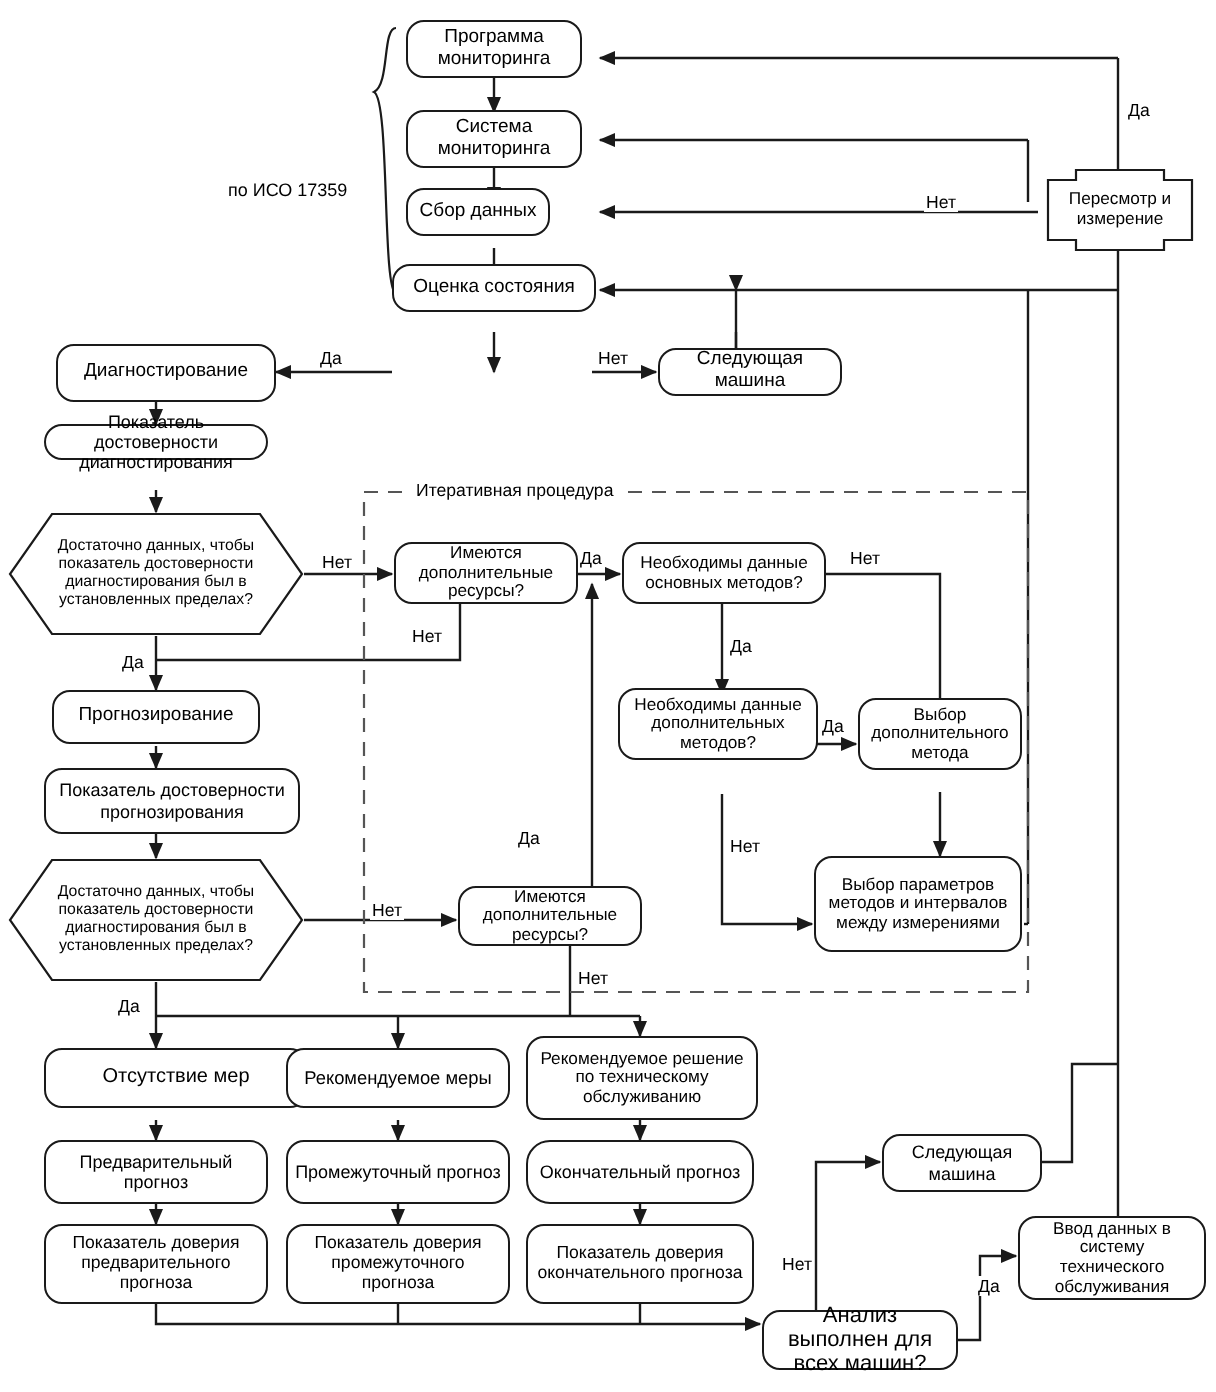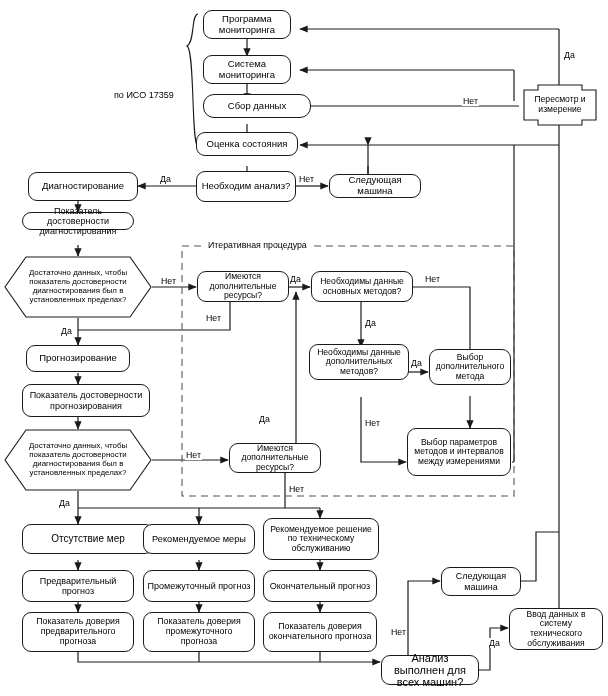--- a/index.html
+++ b/index.html
@@ -129,31 +129,28 @@
   </svg>
 
   <div class="node rbox" style="left:203px;top:10px;width:88px;height:29px;font-size:9.5px;">
     <span class="txt">Программа мониторинга</span>
     </div>
 
   <div class="node rbox" style="left:203px;top:55px;width:88px;height:29px;font-size:9.5px;">
     <span class="txt">Система мониторинга</span>
     </div>
 
-  <div class="node rbox" style="left:203px;top:94px;width:108px;height:24px;font-size:9.5px;border-radius:11px;">
+  <div class="node rbox" style="left:203px;top:94px;width:72px;height:24px;font-size:9.5px;">
     <span class="txt">Сбор данных</span>
     </div>
 
   <div class="node rbox" style="left:196px;top:132px;width:102px;height:24px;font-size:9.5px;">
     <span class="txt">Оценка состояния</span>
     </div>
 
-  <div class="node rbox" style="left:196px;top:171px;width:100px;height:31px;font-size:9.5px;">
-    <span class="txt">Необходим анализ?</span>
-    </div>
 
   <div class="node rbox" style="left:329px;top:174px;width:92px;height:24px;font-size:9.5px;">
     <span class="txt">Следующая машина</span>
     </div>
 
   <div class="crossbox" style="left:518px;top:84px;width:84px;height:42px;">
     <svg width="84" height="42" viewBox="0 0 84 42">
       <path d="M6,6 L20,6 L20,1 L64,1 L64,6 L78,6 L78,36 L64,36 L64,41 L20,41 L20,36 L6,36 Z" fill="#fff" stroke="#1a1a1a" stroke-width="1.1"></path>
     </svg>
     <div class="ctxt" style="font-size:8.6px;">
@@ -232,21 +229,21 @@
     </div>
 
   <div class="node rbox" style="left:22px;top:570px;width:112px;height:32px;font-size:9px;">
     <span class="txt">Предварительный прогноз</span>
     </div>
 
   <div class="node rbox" style="left:143px;top:570px;width:112px;height:32px;font-size:9px;">
     <span class="txt">Промежуточный прогноз</span>
     </div>
 
-  <div class="node rbox" style="left:263px;top:570px;width:114px;height:32px;font-size:9px;">
+  <div class="node rbox" style="left:263px;top:570px;width:114px;height:32px;font-size:9px;border-radius:12px;">
     <span class="txt">Окончательный прогноз</span>
     </div>
 
   <div class="node rbox" style="left:22px;top:612px;width:112px;height:40px;font-size:8.8px;">
     <span class="txt">Показатель доверия предварительного прогноза</span>
     </div>
 
   <div class="node rbox" style="left:143px;top:612px;width:112px;height:40px;font-size:8.8px;">
     <span class="txt">Показатель доверия промежуточного прогноза</span>
     </div>

